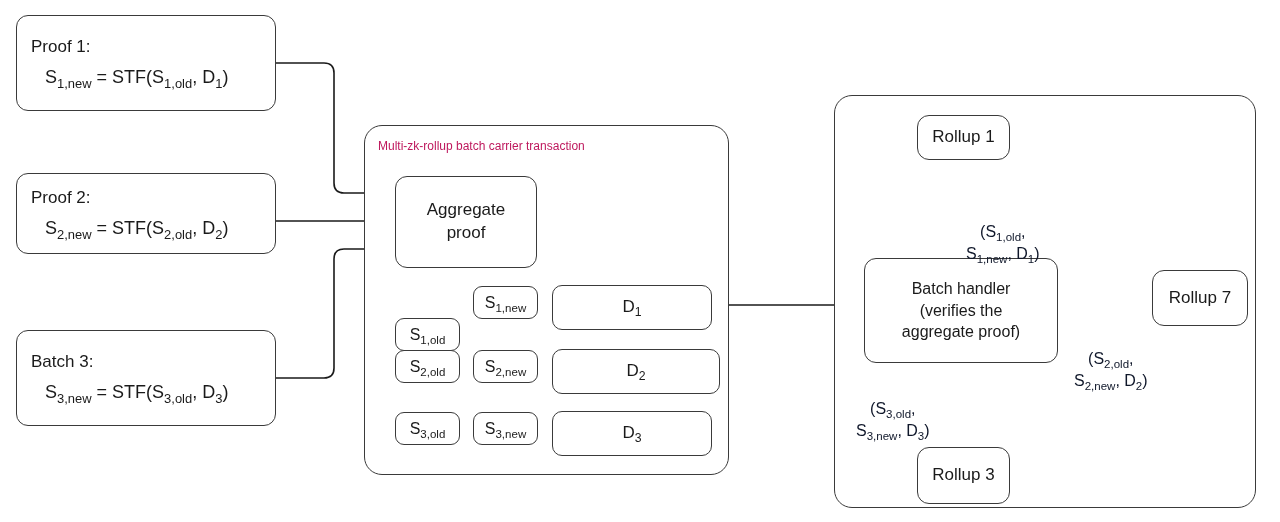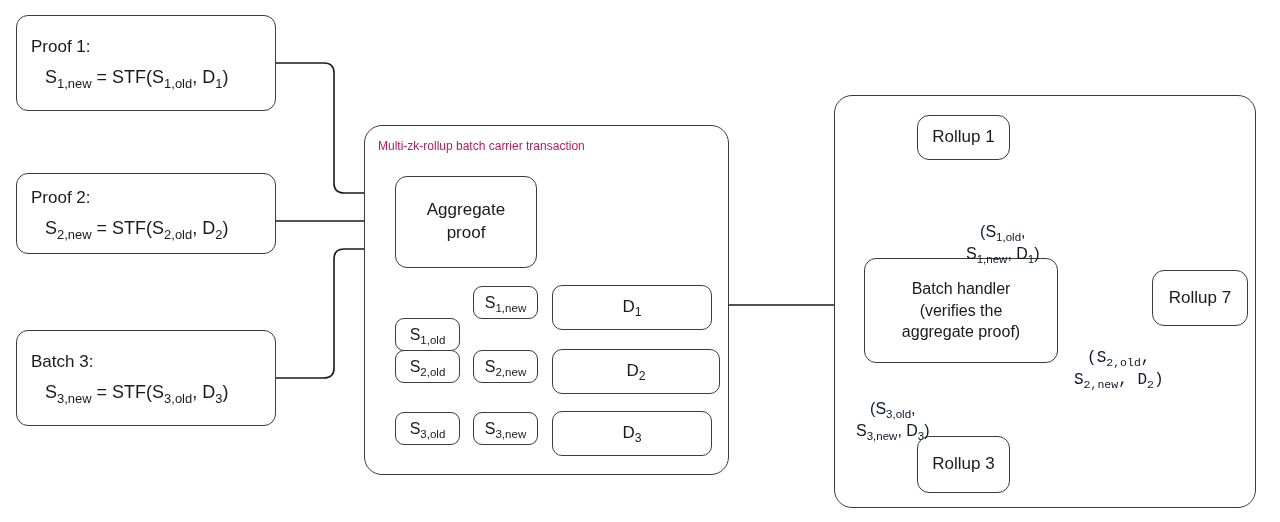--- a/index.html
+++ b/index.html
@@ -175,23 +175,23 @@
   <div class="node" style="left:864px; top:258px; width:194px; height:105px; font-size:16px;">
     <div>Batch handler</div>
     <div>(verifies the</div>
     <div>aggregate proof)</div>
   </div>
 
   <div class="node" style="left:1152px; top:270px; width:96px; height:56px;">
     <span>Rollup 7</span>
   </div>
 
-  <div class="node" style="left:917px; top:436px; width:93px; height:57px;">
+  <div class="node" style="left:917px; top:447px; width:93px; height:57px;">
     <span>Rollup 3</span>
   </div>
 
   <div class="edge-label" style="left:966px; top:184px;">(S<sub>1,old</sub>,<br>S<sub>1,new</sub>, D<sub>1</sub>)</div>
 
-  <div class="edge-label" style="left:1074px; top:311px;font-family:Liberation Mono, monospace;">(S<sub>2,old</sub>,<br>S<sub>2,new</sub>, D<sub>2</sub>)</div>
+  <div class="edge-label" style="left:1074px; top:311px;">(S<sub>2,old</sub>,<br>S<sub>2,new</sub>, D<sub>2</sub>)</div>
 
   <div class="edge-label" style="left:856px; top:361px;">(S<sub>3,old</sub>,<br>S<sub>3,new</sub>, D<sub>3</sub>)</div>
 
 </div>
 
 </body></html>

